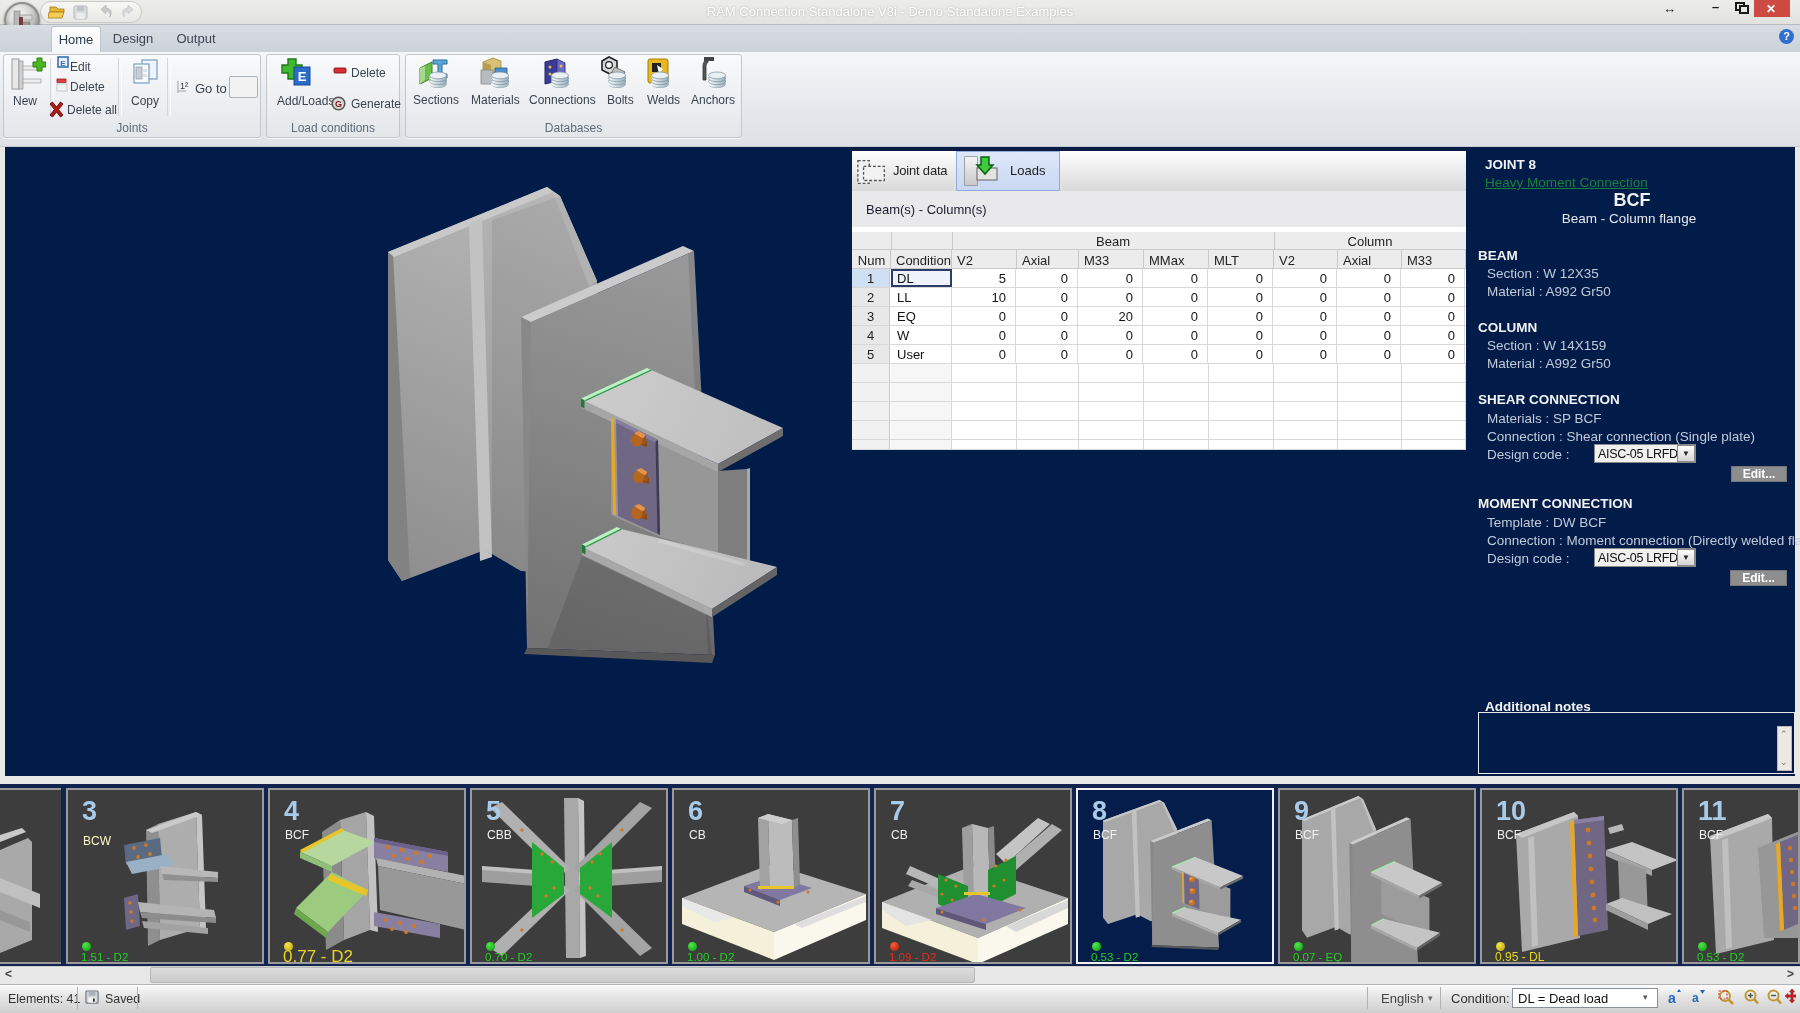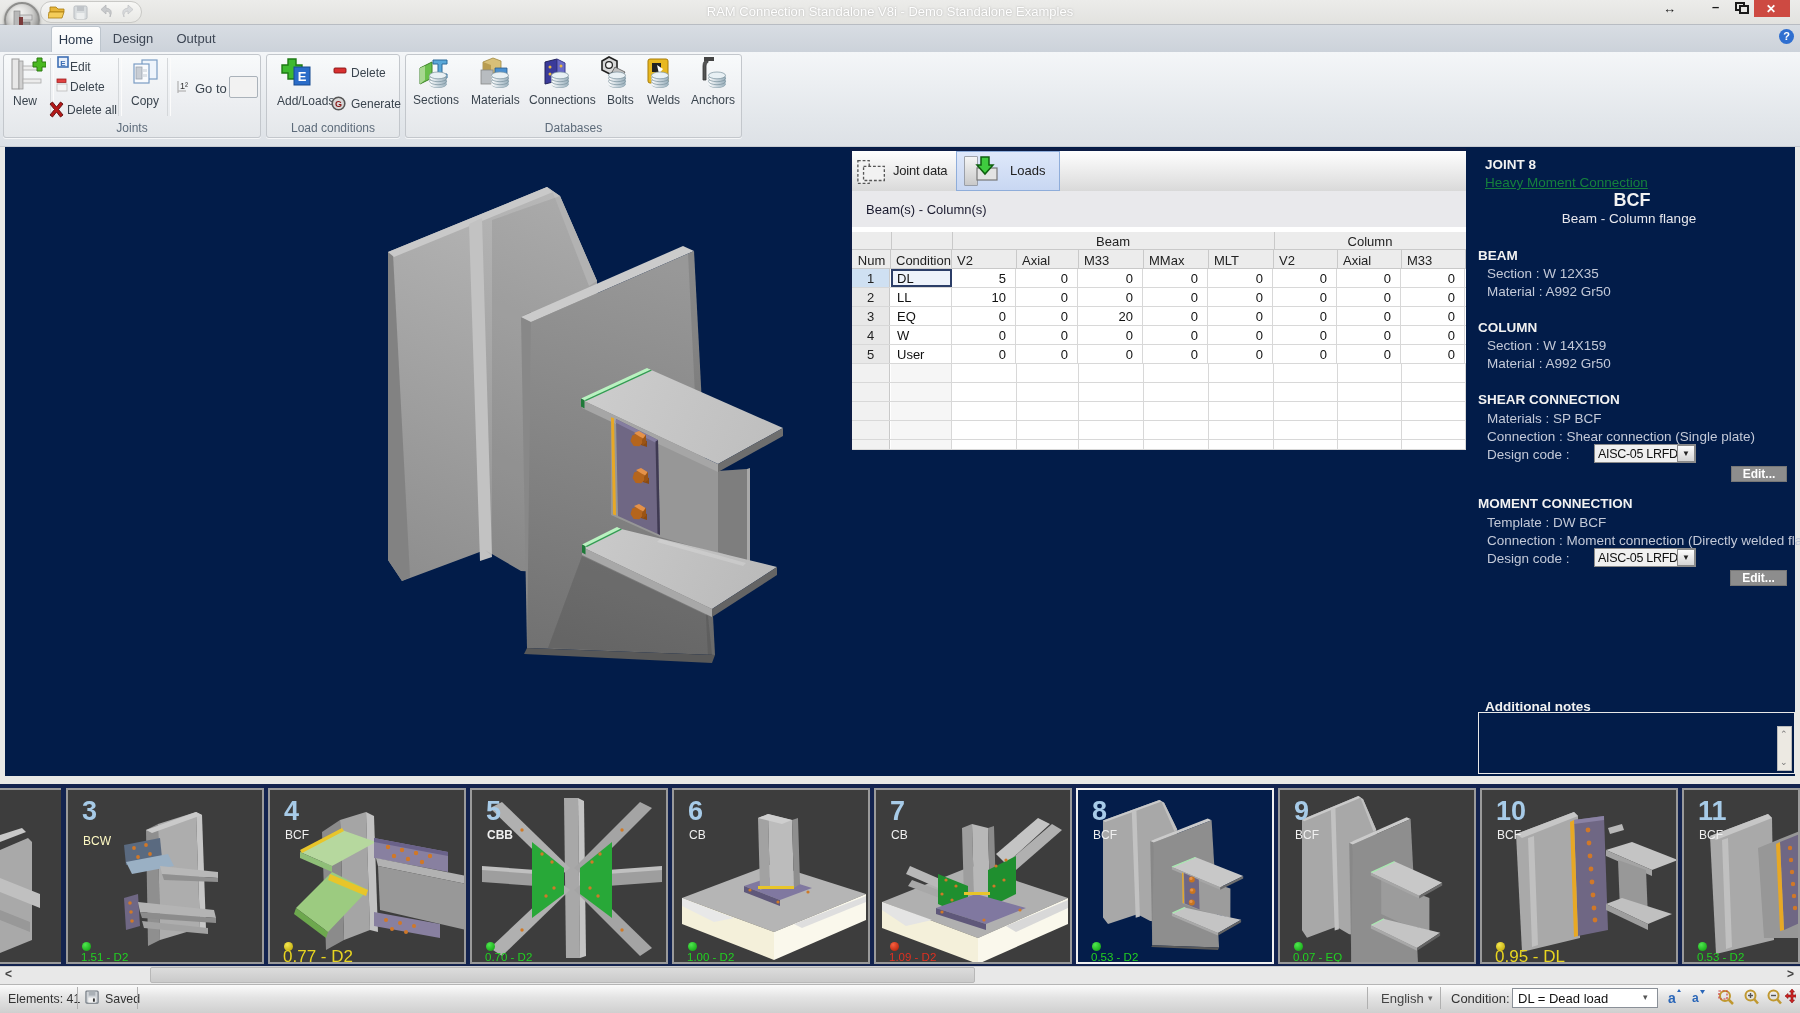--- a/index.html
+++ b/index.html
@@ -544,21 +544,21 @@
 <circle cx="120" cy="72" r="1.7" fill="#cf7a28"></circle>
 <circle cx="128" cy="64" r="1.7" fill="#cf7a28"></circle>
 <circle cx="118" cy="98" r="1.7" fill="#cf7a28"></circle>
 <circle cx="126" cy="106" r="1.7" fill="#cf7a28"></circle>
 <circle cx="50" cy="40" r="1.7" fill="#cf7a28"></circle>
 <circle cx="150" cy="40" r="1.7" fill="#cf7a28"></circle>
 <circle cx="50" cy="140" r="1.7" fill="#cf7a28"></circle>
 <circle cx="150" cy="140" r="1.7" fill="#cf7a28"></circle>
     </svg>
 <div class="abs" style="left:14px;top:6px;font-size:27px;font-weight:bold;color:#a7cbe8;">5</div>
-<div class="abs" style="left:15px;top:38px;font-size:12px;color:#f0f0f0;font-weight:bold;">CBB</div>
+<div class="abs" style="left:15px;top:38px;font-size:12px;color:#f0f0f0;">CBB</div>
 <div class="abs" style="left:14px;top:152px;width:9px;height:9px;border-radius:50%;background:radial-gradient(circle at 35% 30%, #4fe84f, #0a9a0a);"></div>
 <div class="abs" style="left:13px;top:162px;font-size:11.5px;line-height:10px;color:#21d121;">0.70 - D2</div>
 </div>
 <div class="abs" style="left:672px;top:788px;width:198px;height:176px;background:#3d3d3d;border:2px solid #9a9a9a;overflow:hidden;">
 <svg class="abs" style="left:0;top:0;" width="198" height="172" viewBox="0 0 198 172">
       <polygon points="8.0,108.0 98.0,74.0 192.0,104.0 100.0,142.0" fill="#b5b5b5"></polygon>
 <polygon points="8.0,108.0 100.0,142.0 100.0,170.0 8.0,134.0" fill="#f4f0da"></polygon>
 <polygon points="100.0,142.0 192.0,104.0 192.0,130.0 100.0,170.0" fill="#faf8ec"></polygon>
 <polygon points="8.0,108.0 60.0,128.0 40.0,132.0 8.0,116.0" fill="#e8e8e8"></polygon>
 <polygon points="120.0,134.0 192.0,106.0 192.0,112.0 128.0,138.0" fill="#dedede"></polygon>
@@ -691,21 +691,21 @@
 <polygon points="124.0,60.0 150.0,52.0 196.0,70.0 170.0,80.0" fill="#c4c4c4"></polygon>
 <polygon points="124.0,60.0 170.0,80.0 170.0,86.0 124.0,66.0" fill="#a4a4a4"></polygon>
 <polygon points="136.0,70.0 164.0,80.0 166.0,128.0 138.0,120.0" fill="#989898"></polygon>
 <polygon points="124.0,114.0 140.0,108.0 190.0,124.0 166.0,134.0" fill="#c0c0c0"></polygon>
 <polygon points="124.0,114.0 166.0,134.0 166.0,140.0 124.0,120.0" fill="#9e9e9e"></polygon>
 <polygon points="126.0,38.0 140.0,34.0 142.0,40.0 128.0,44.0" fill="#b8b8b8"></polygon>
     </svg>
 <div class="abs" style="left:14px;top:6px;font-size:27px;font-weight:bold;color:#a7cbe8;">10</div>
 <div class="abs" style="left:15px;top:38px;font-size:12px;color:#f0f0f0;">BCF</div>
 <div class="abs" style="left:14px;top:152px;width:9px;height:9px;border-radius:50%;background:radial-gradient(circle at 35% 30%, #f5e850, #b8a000);"></div>
-<div class="abs" style="left:13px;top:162px;font-size:17px;line-height:10px;color:#e8d520;">0.95 - DL</div>
+<div class="abs" style="left:13px;top:162px;font-size:12px;line-height:10px;color:#e8d520;">0.95 - DL</div>
 </div>
 <div class="abs" style="left:1682px;top:788px;width:118px;height:176px;background:#3d3d3d;border:2px solid #9a9a9a;overflow:hidden;">
 <svg class="abs" style="left:0;top:0;" width="118" height="172" viewBox="0 0 118 172">
       <polygon points="26.0,46.0 84.0,24.0 88.0,28.0 90.0,150.0 32.0,164.0" fill="#a9a9a9"></polygon>
 <polygon points="26.0,46.0 84.0,24.0 88.0,28.0 32.0,50.0" fill="#c6c6c6"></polygon>
 <polygon points="38.0,50.0 44.0,48.0 48.0,157.0 42.0,159.0" fill="#c0c0c0"></polygon>
 <polygon points="74.0,58.0 118.0,40.0 118.0,148.0 80.0,148.0" fill="#979797"></polygon>
 <polygon points="96.0,52.0 116.0,44.0 118.0,132.0 100.0,140.0" fill="#6f6784"></polygon>
 <circle cx="106" cy="58" r="2.2" fill="#d07828"></circle>
 <circle cx="107" cy="70" r="2.2" fill="#d07828"></circle>

